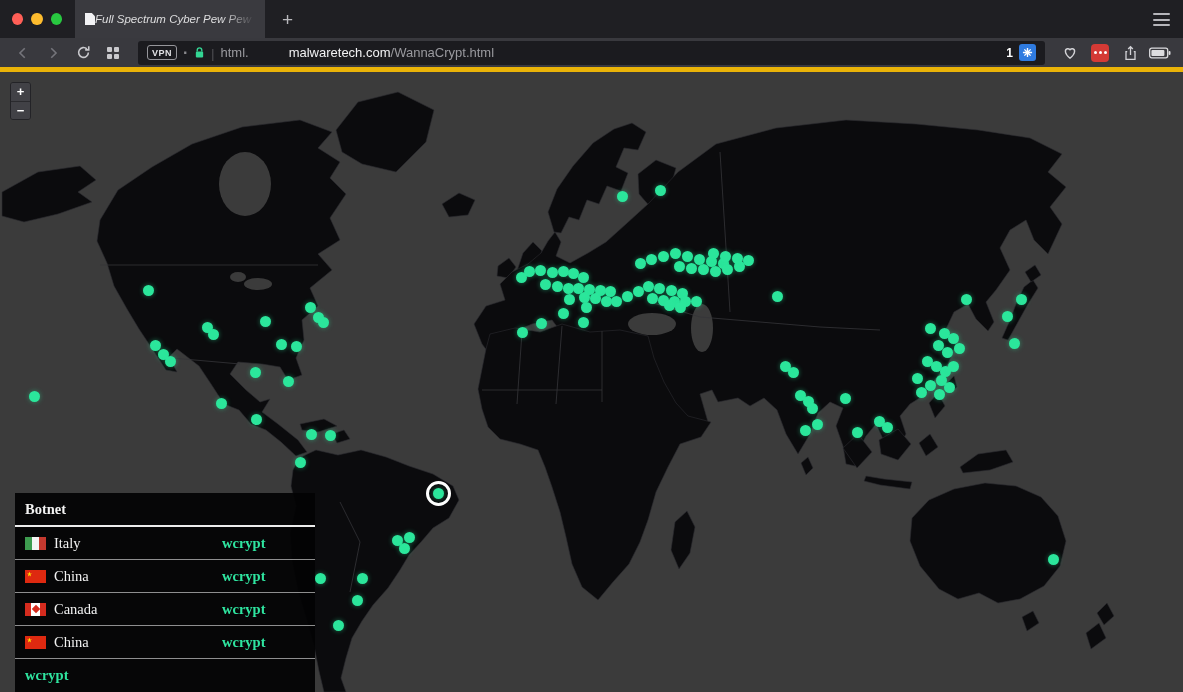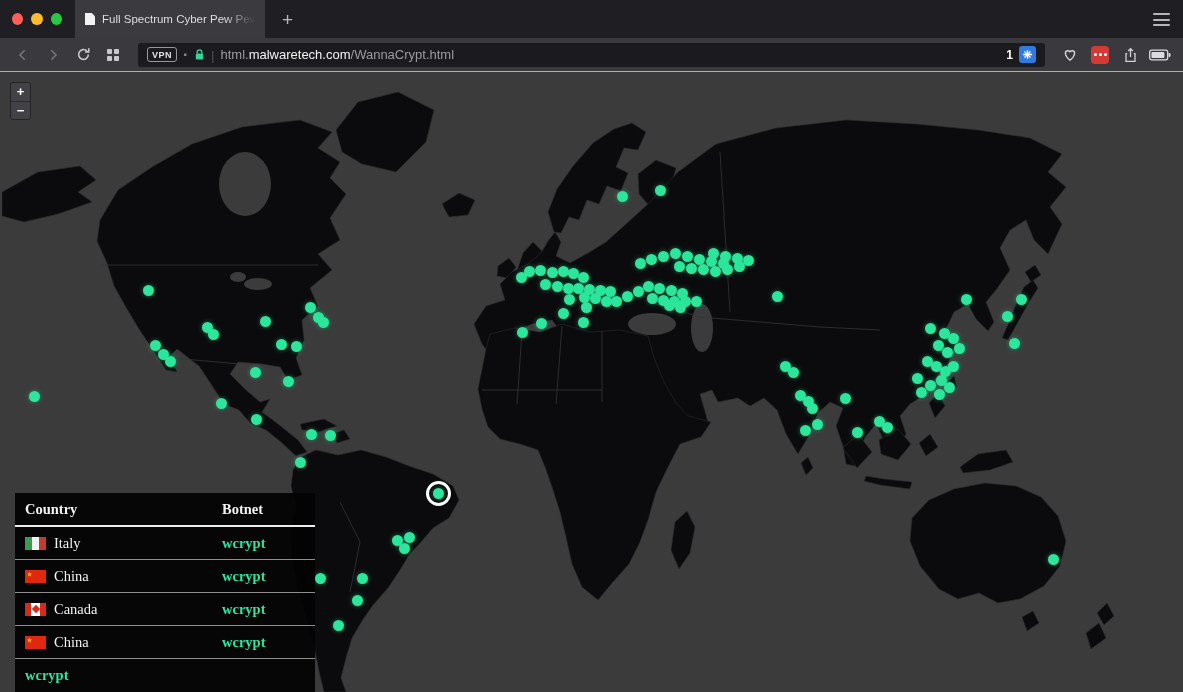--- a/index.html
+++ b/index.html
@@ -4,39 +4,39 @@
 <style>
   html,body{margin:0;padding:0;}
   body{width:1183px;height:692px;overflow:hidden;background:#3b3b3b;font-family:"Liberation Sans",sans-serif;}
   .window{width:1183px;height:692px;display:flex;flex-direction:column;}
 
   
   .tabbar{flex:0 0 38px;height:38px;background:#1f1f23;display:flex;align-items:center;position:relative;}
   .traffic{display:flex;gap:8px;align-items:center;padding:0 0 0 12px;width:62px;box-sizing:border-box;}
   .light{width:12px;height:12px;border-radius:50%;}
   .light.red{background:#ff5f57}.light.yellow{background:#febc2e}.light.green{background:#28c840}
-  .tab{margin-left:13px;width:190px;height:38px;background:#3a3a3f;display:flex;align-items:center;gap:7px;padding:0 10px;box-sizing:border-box;}
+  .tab{margin-left:13px;width:190px;height:38px;background:#3a3a3f;display:flex;align-items:center;padding:0 10px;box-sizing:border-box;font-style:italic;}
   .doc-icon{flex:0 0 10px;width:10px;height:12px;background:#f2f2f4;clip-path:polygon(0 0,68% 0,100% 28%,100% 100%,0 100%);}
   .tab-title{color:#dededf;font-size:11.5px;white-space:nowrap;overflow:hidden;flex:1;
     -webkit-mask-image:linear-gradient(90deg,#000 80%,transparent);mask-image:linear-gradient(90deg,#000 80%,transparent);}
   .newtab{color:#b8b8bc;font-size:19px;line-height:19px;margin-left:13px;padding:0 4px;}
   .hamburger{position:absolute;right:13px;top:13px;width:17px;display:flex;flex-direction:column;gap:3.5px;}
   .hamburger span{height:2px;background:#b5b5ba;border-radius:1px;}
 
   
-  .navbar{flex:0 0 34px;height:34px;background:#39393e;border-bottom:1px solid #eab308;display:flex;align-items:center;padding:0 10px;gap:4px;box-sizing:border-box;}
+  .navbar{flex:0 0 34px;height:34px;background:#39393e;border-bottom:5px solid #eab308;display:flex;align-items:center;padding:0 10px;gap:4px;box-sizing:border-box;}
   .navbtn{width:26px;height:26px;display:flex;align-items:center;justify-content:center;flex:0 0 auto;}
   .grid-icon{display:grid;grid-template-columns:5px 5px;grid-template-rows:5px 5px;gap:2px;}
   .grid-icon i{background:#c9c9cd;border-radius:1px;}
   .urlbar{flex:1;height:24px;background:#1b1b1f;border-radius:3px;display:flex;align-items:center;padding:0 9px;gap:6px;margin:0 8px;min-width:0;}
   .vpn{border:1px solid #96969b;color:#e2e2e5;font-size:9px;font-weight:bold;letter-spacing:.5px;padding:1.5px 4px;border-radius:3px;}
   .dotsep::before{content:"·";color:#8a8a8e;font-weight:bold;}
   .pipe::before{content:"|";color:#55555a;font-size:12px;}
   .url{font-size:13px;color:#9a9a9f;white-space:nowrap;overflow:hidden;}
-  .url .domain{color:#f2f2f4;}
+  .url .domain{color:#f2f2f4;margin-left:40px;}
   .spacer{flex:1;}
   .extcount{color:#fff;font-size:12px;font-weight:bold;}
   .extblue{width:17px;height:17px;border-radius:3px;background:#2f7be0;display:flex;align-items:center;justify-content:center;flex:0 0 17px;}
   .lastpass{width:18px;height:18px;border-radius:4px;background:#d43a35;display:flex;gap:2px;align-items:center;justify-content:center;}
   .lastpass i{width:3px;height:3px;border-radius:50%;background:#fff;}
 
   
   .map{position:relative;flex:1;background:var(--ocean,#3b3b3b);overflow:hidden;}
   svg.world{position:absolute;left:0;top:0;z-index:0;}
   .world .land{fill:var(--land,#0b0b0d);stroke:#2c2c30;stroke-width:.6;}
@@ -337,21 +337,20 @@
         <div class="dot" style="left: 438px; top: 421px;"></div>
       </div>
 
     <div class="zoom">
       <button>+</button>
       <button>−</button>
     </div>
 
     <div class="tracker">
       <div class="trow thead">
-        <div class="tcol1">Country</div>
         <div class="tcol2">Botnet</div>
       </div>
       <div class="trow">
         <div class="tcol1">
             <span class="flag" data-flag="it"></span>
             <span>Italy</span>
           </div>
         <div class="tcol2 wcrypt">wcrypt</div>
       </div>
       <div class="trow">

